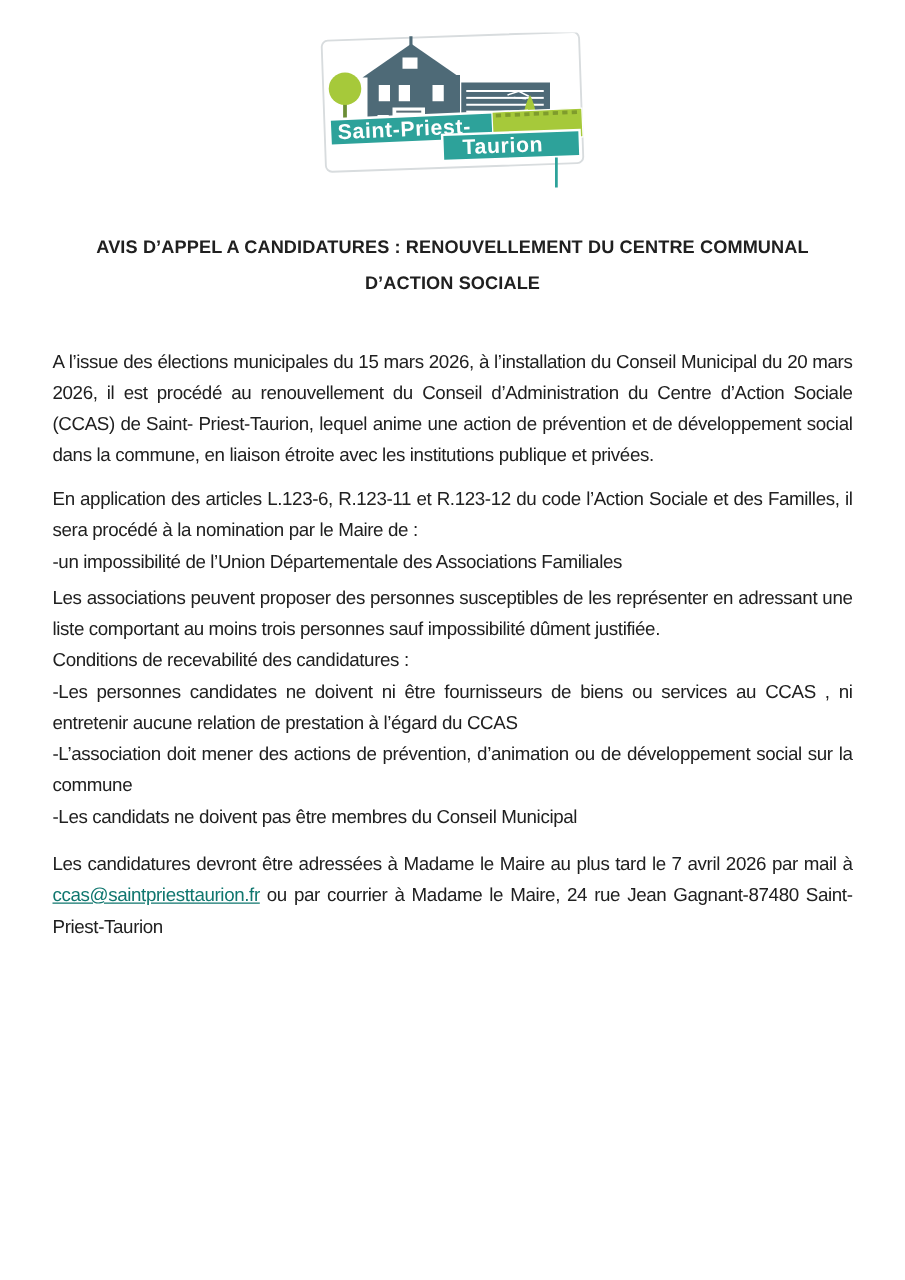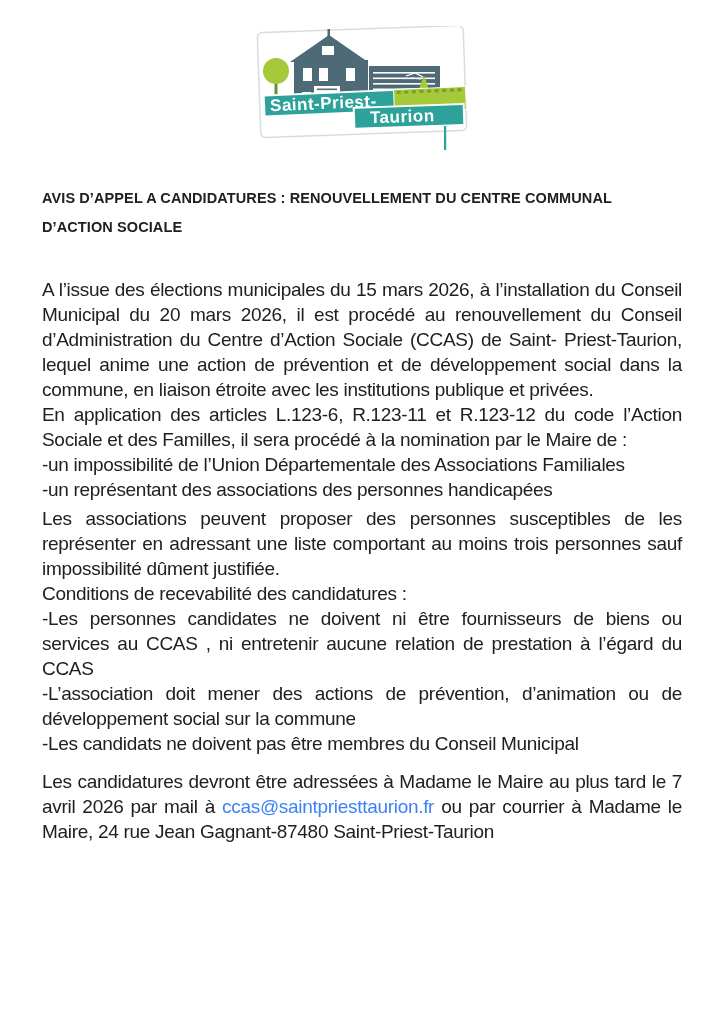--- a/index.html
+++ b/index.html
@@ -12,41 +12,42 @@
     color:#202020;
     overflow:hidden;
   }
   .logo-wrap{
     padding-top:26px;
     display:flex;
     justify-content:center;
   }
   .doc-title{
     margin:32px 42px 0 42px;
-    text-align:left;
+    text-align:center;
     font-weight:bold;
     font-size:14.5px;
     line-height:29px;
     letter-spacing:0.1px;
   }
   .content{
     margin:35px 42px 0 42px;
-    font-size:19px;
+    font-size:15px;
     line-height:25px;
     letter-spacing:-0.3px;
     text-align:justify;
   }
   .content p, .content .line{ margin:0; }
-  .block-sm{ margin:0 0 4px 0; }   
+  .block-sm{ margin:10px 0 4px 0; }   
   .block-lg{ margin:0 0 13px 0; }  
   .cond-heading .u{
     text-underline-offset:3px;
   }
   .email-link{
-    color:#3b82f6;
+    color:#0f766e;
+    text-decoration:underline;
     cursor:pointer;
   }
   
   .c-teal{fill:#2da29a;}
   .c-lime{fill:#a6c93a;}
   .c-lime-dk{fill:#7f9c2c;}
   .c-slate{fill:#4e6a77;}
   .c-orange{fill:#e07c33;}
   .c-white{fill:#ffffff;}
   .c-trunk{fill:#6c8e35;}
@@ -166,21 +167,20 @@
     <div class="line">D’ACTION SOCIALE</div>
   </div>
 
   <div class="content">
 
     <p class="block-sm">A l’issue des élections municipales du 15 mars 2026, à l’installation du Conseil Municipal du 20 mars 2026, il est procédé au renouvellement du Conseil d’Administration du Centre d’Action Sociale (CCAS) de Saint- Priest-Taurion, lequel anime une action de prévention et de développement social dans la commune, en liaison étroite avec les institutions publique et privées.</p>
 
     <div class="block-sm">
       <div>En application des articles L.123-6, R.123-11 et R.123-12 du code l’Action Sociale et des Familles, il sera procédé à la nomination par le Maire de :</div>
       <div>-un impossibilité de l’Union Départementale des Associations Familiales</div>
-      <div>-un représentant des associations des personnes handicapées</div>
     </div>
 
     <p class="block-lg">Les associations peuvent proposer des personnes susceptibles de les représenter en adressant une liste comportant au moins trois personnes sauf impossibilité dûment justifiée.</p>
 
     <div class="block-lg">
       <div class="cond-heading">
         <span class="u">Conditions de recevabilité des candidatures</span><span> :</span>
       </div>
       <div>-Les personnes candidates ne doivent ni être fournisseurs de biens ou services au CCAS , ni entretenir aucune relation de prestation à l’égard du CCAS</div>
       <div>-L’association doit mener des actions de prévention, d’animation ou de développement social sur la commune</div>

